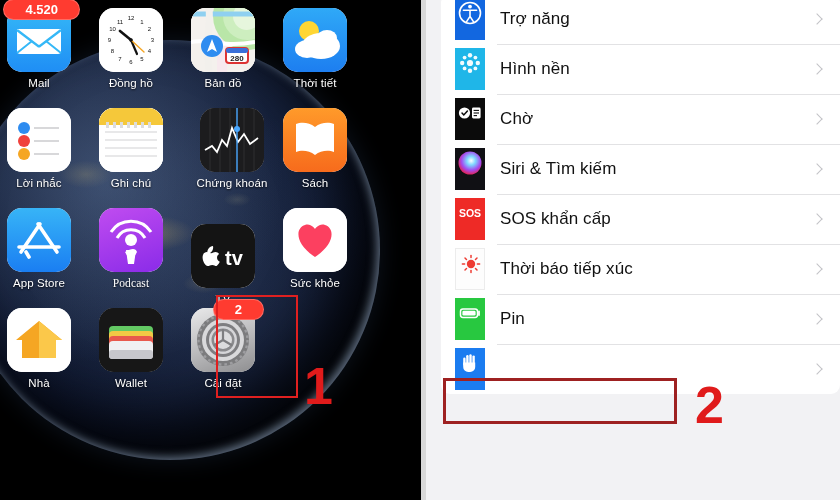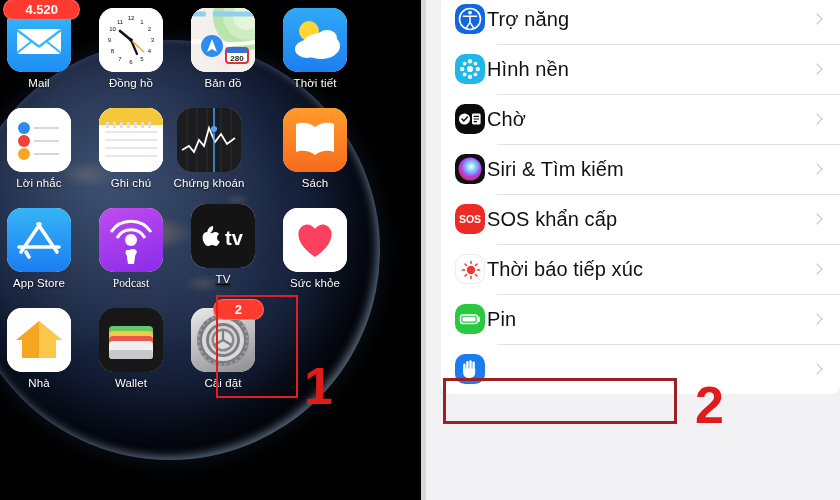--- a/index.html
+++ b/index.html
@@ -130,27 +130,27 @@
     height: 50px;
     display: flex; align-items: center;
     padding-left: 14px;
   }
   .row + .row::before {
     content: ""; position: absolute; left: 56px; right: 0; top: 0;
     height: 1px; background: #e2e2e4;
   }
   .row .ricon {
     position: relative;
-    width: 30px; height: 30px; border-radius: 10px;
+    width: 30px; height: 42px; border-radius: 0;
     flex: 0 0 30px;
     overflow: hidden;
   }
   .row .rlabel {
-    margin-left: 2px;
-    font-size: 20px; color: #111;
+    margin-left: 15px;
+    font-size: 17px; color: #111;
     letter-spacing: .1px;
     white-space: nowrap;
   }
   .row .chev-wrap{
     position:absolute;right:16px;top:0;bottom:0;width:14px;
     display:flex;align-items:center;justify-content:center;
   }
   .chevron{
     width:8px;height:8px;
     border-right:1.8px solid #c3c3c7;
@@ -316,21 +316,21 @@
                 <rect x="35" y="14" width="3" height="6"></rect>
                   <rect x="42" y="14" width="3" height="6"></rect>
                 <rect x="49" y="14" width="3" height="6"></rect>
               </g>
             </svg>
           </div>
         </div>
         <div class="lbl">Ghi chú</div>
       </div>
 
-      <div class="app" style="left:167px;top:108px;">
+      <div class="app" style="left:190px;top:108px;">
         <div class="tile ic-stocks">
           <div class="inner">
             <svg class="art" viewBox="0 0 64 64">
               <rect width="64" height="64" fill="#1c1c1e"></rect>
               <g stroke="#2e2e31" stroke-width="1">
                 <line x1="10" y1="0" x2="10" y2="64"></line>
                   <line x1="20" y1="0" x2="20" y2="64"></line>
                 <line x1="30" y1="0" x2="30" y2="64"></line>
                   <line x1="44" y1="0" x2="44" y2="64"></line>
                 <line x1="54" y1="0" x2="54" y2="64"></line>
@@ -382,21 +382,21 @@
               </g>
               <circle cx="32" cy="32" r="6" fill="#fff"></circle>
               <path d="M26 44 q6 12 12 0 q-2 -6 -12 0 z" fill="#fff"></path>
               <path d="M27 42 h10 l-2 14 h-6 z" fill="#fff"></path>
             </svg>
           </div>
         </div>
         <div class="lbl">Podcast</div>
       </div>
 
-      <div class="app" style="left:181px;top:204px;text-decoration:underline;">
+      <div class="app" style="left:181px;top:224px;">
         <div class="tile ic-tv">
           <div class="inner">
             <svg class="art" viewBox="0 0 64 64">
               <path d="M22 22 c-1.6 0 -3.4 1.1 -4.4 2.6 c-.9 1.3 -1.6 3.2 -1.3 5.1 c1.8 .14 3.6 -.95 4.6 -2.4 c1 -1.4 1.6 -3.3 1.1 -5.3 z" fill="#fff"></path>
               <path d="M25.6 42 c-1.7 0 -2.4 -1.1 -4.4 -1.1 c-2 0 -2.8 1.1 -4.4 1.1 c-1.6 0 -2.8 -1.5 -3.8 -3.3 c-1.6 -2.9 -1.8 -6.4 -.8 -8.3 c.7 -1.4 2.1 -2.3 3.6 -2.3 c1.6 0 2.6 1.1 4.3 1.1 c1.6 0 2.6 -1.1 4.4 -1.1 c1.4 0 2.8 .8 3.7 2 c-3.2 1.8 -2.7 6.4 .6 7.6 c-.5 1.3 -1.2 2.5 -2.2 3.4 z" fill="#fff"></path>
               <text x="43" y="41" font-size="20" font-weight="bold" font-family="Liberation Sans" fill="#fff" text-anchor="middle">tv</text>
             </svg>
           </div>
         </div>
         <div class="lbl">TV</div>

